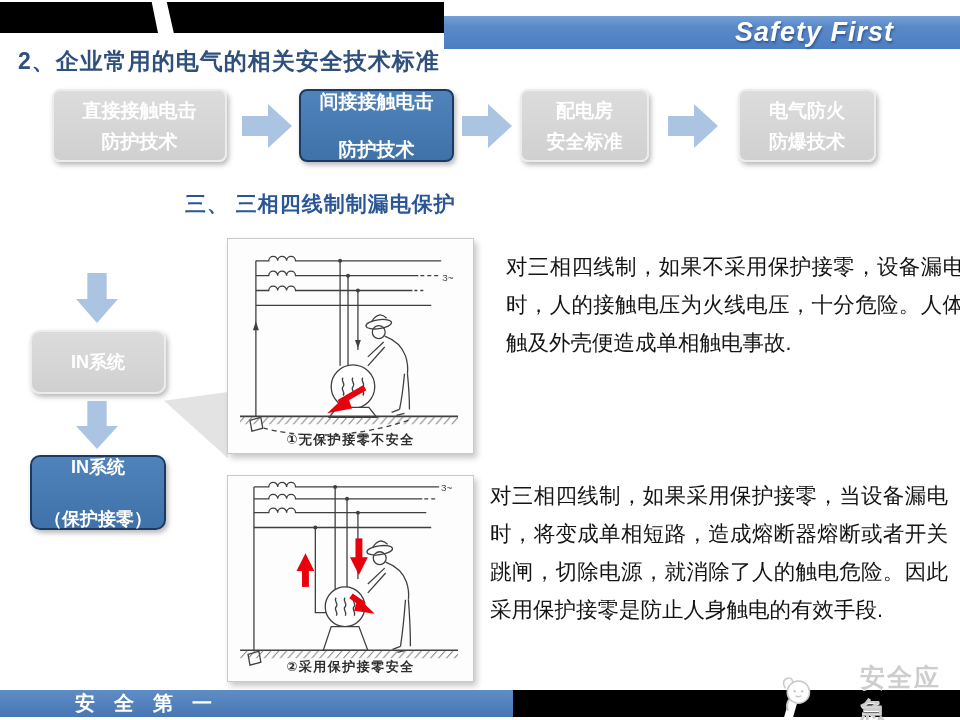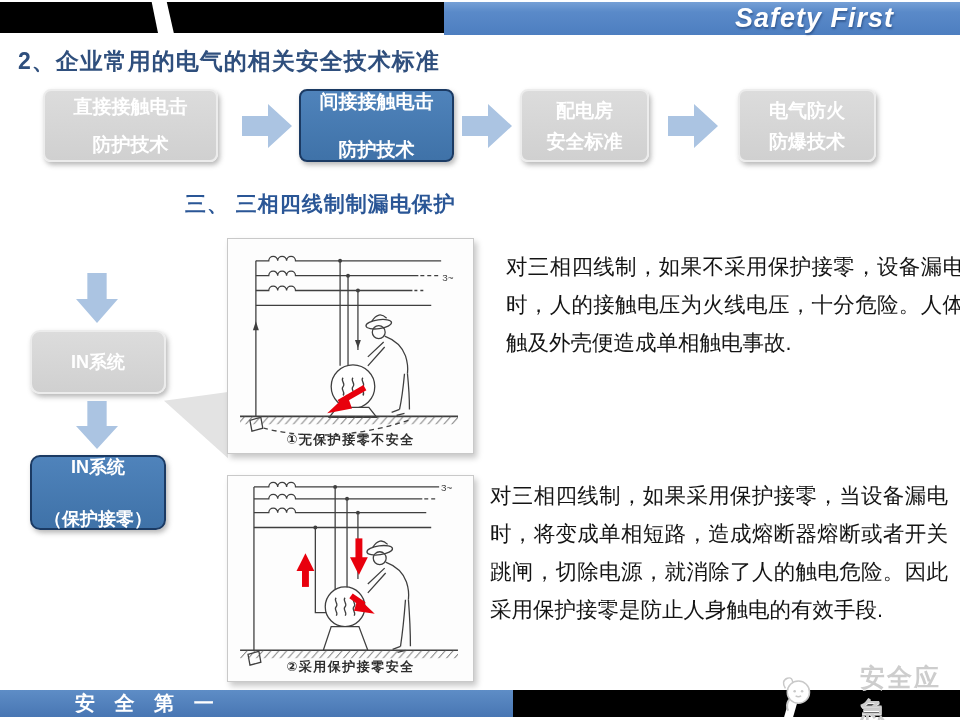--- a/index.html
+++ b/index.html
@@ -3,21 +3,21 @@
 <meta charset="utf-8">
 <style>
   html,body{margin:0;padding:0;background:#888;}
   .slide{position:relative;width:960px;height:720px;background:#ffffff;overflow:hidden;
          font-family:"Liberation Sans","DejaVu Sans",sans-serif;}
 
   
   .hbar{position:absolute;top:2px;height:31px;background:#000;}
   .hbar1{left:0;width:158px;clip-path:polygon(0 0,96% 0,100% 100%,0 100%);}
   .hbar2{left:164px;width:280px;clip-path:polygon(1% 0,100% 0,100% 100%,3.5% 100%);}
-  .hbanner{position:absolute;top:2px;left:444px;width:516px;height:33px;
+  .hbanner{position:absolute;top:16px;left:444px;width:516px;height:33px;
            background:linear-gradient(180deg,#76a0d6 0%,#5a8ac9 30%,#4d7ec0 100%);
            display:flex;align-items:center;justify-content:flex-end;padding-right:66px;box-sizing:border-box;}
   .hbanner .sf{color:#fff;font-style:italic;font-weight:bold;font-size:27px;
                text-shadow:1px 2px 2px rgba(30,60,110,.55);letter-spacing:1px;}
 
   .page-title{position:absolute;left:18px;top:46px;font-size:23px;font-weight:bold;
               color:#2f4f7d;letter-spacing:1px;}
 
   
   .fbox{position:absolute;top:89px;height:73px;border-radius:8px;
@@ -54,42 +54,42 @@
                font-size:13px;font-weight:bold;color:#2d2d2d;letter-spacing:1.5px;}
 
   
   .para{position:absolute;left:490px;width:458px;font-size:21.5px;line-height:38px;
         color:#141414;text-align:justify;}
 
   
   .f-blue{position:absolute;left:0;top:690px;width:513px;height:27px;
           background:linear-gradient(180deg,#5e8dc6,#4876b3);
           display:flex;align-items:center;}
-  .f-blue .slogan{margin-left:75px;color:#fff;font-size:20px;font-weight:bold;letter-spacing:7px;}
+  .f-blue .slogan{margin-left:75px;color:#fff;font-size:20px;font-weight:bold;letter-spacing:7px;font-family:Liberation Serif, serif;}
   .f-black{position:absolute;left:513px;top:690px;width:447px;height:27px;background:#000;}
   .f-slash{position:absolute;left:788px;top:689px;width:9px;height:29px;background:#fff;
            transform:skewX(-16deg);}
   .brand{position:absolute;left:778px;top:661px;display:flex;align-items:center;}
   .brand .btxt{color:#cdcdcd;font-size:25px;font-weight:bold;letter-spacing:2px;
                text-shadow:0 1px 0 #ffffff;margin-left:43px;}
 </style>
 </head>
 <body>
 
 <div class="slide">
 
   <div class="hbar hbar1"></div>
   <div class="hbar hbar2"></div>
   <div class="hbanner">
     <span class="sf">Safety First</span>
   </div>
 
   <div class="page-title">2、企业常用的电气的相关安全技术标准</div>
 
-  <div class="fbox" style="left:43px;width:175px;justify-content:space-between;">
+  <div class="fbox" style="left:52px;width:175px;">
     <div>直接接触电击</div>
     <div>防护技术</div>
   </div>
   <div class="arrow-right" style="left:242px;"></div>
   <div class="fbox active" style="left:299px;width:155px;gap:17px;">
     <div>间接接触电击</div>
     <div>防护技术</div>
   </div>
   <div class="arrow-right" style="left:462px;"></div>
   <div class="fbox" style="left:520px;width:129px;">

